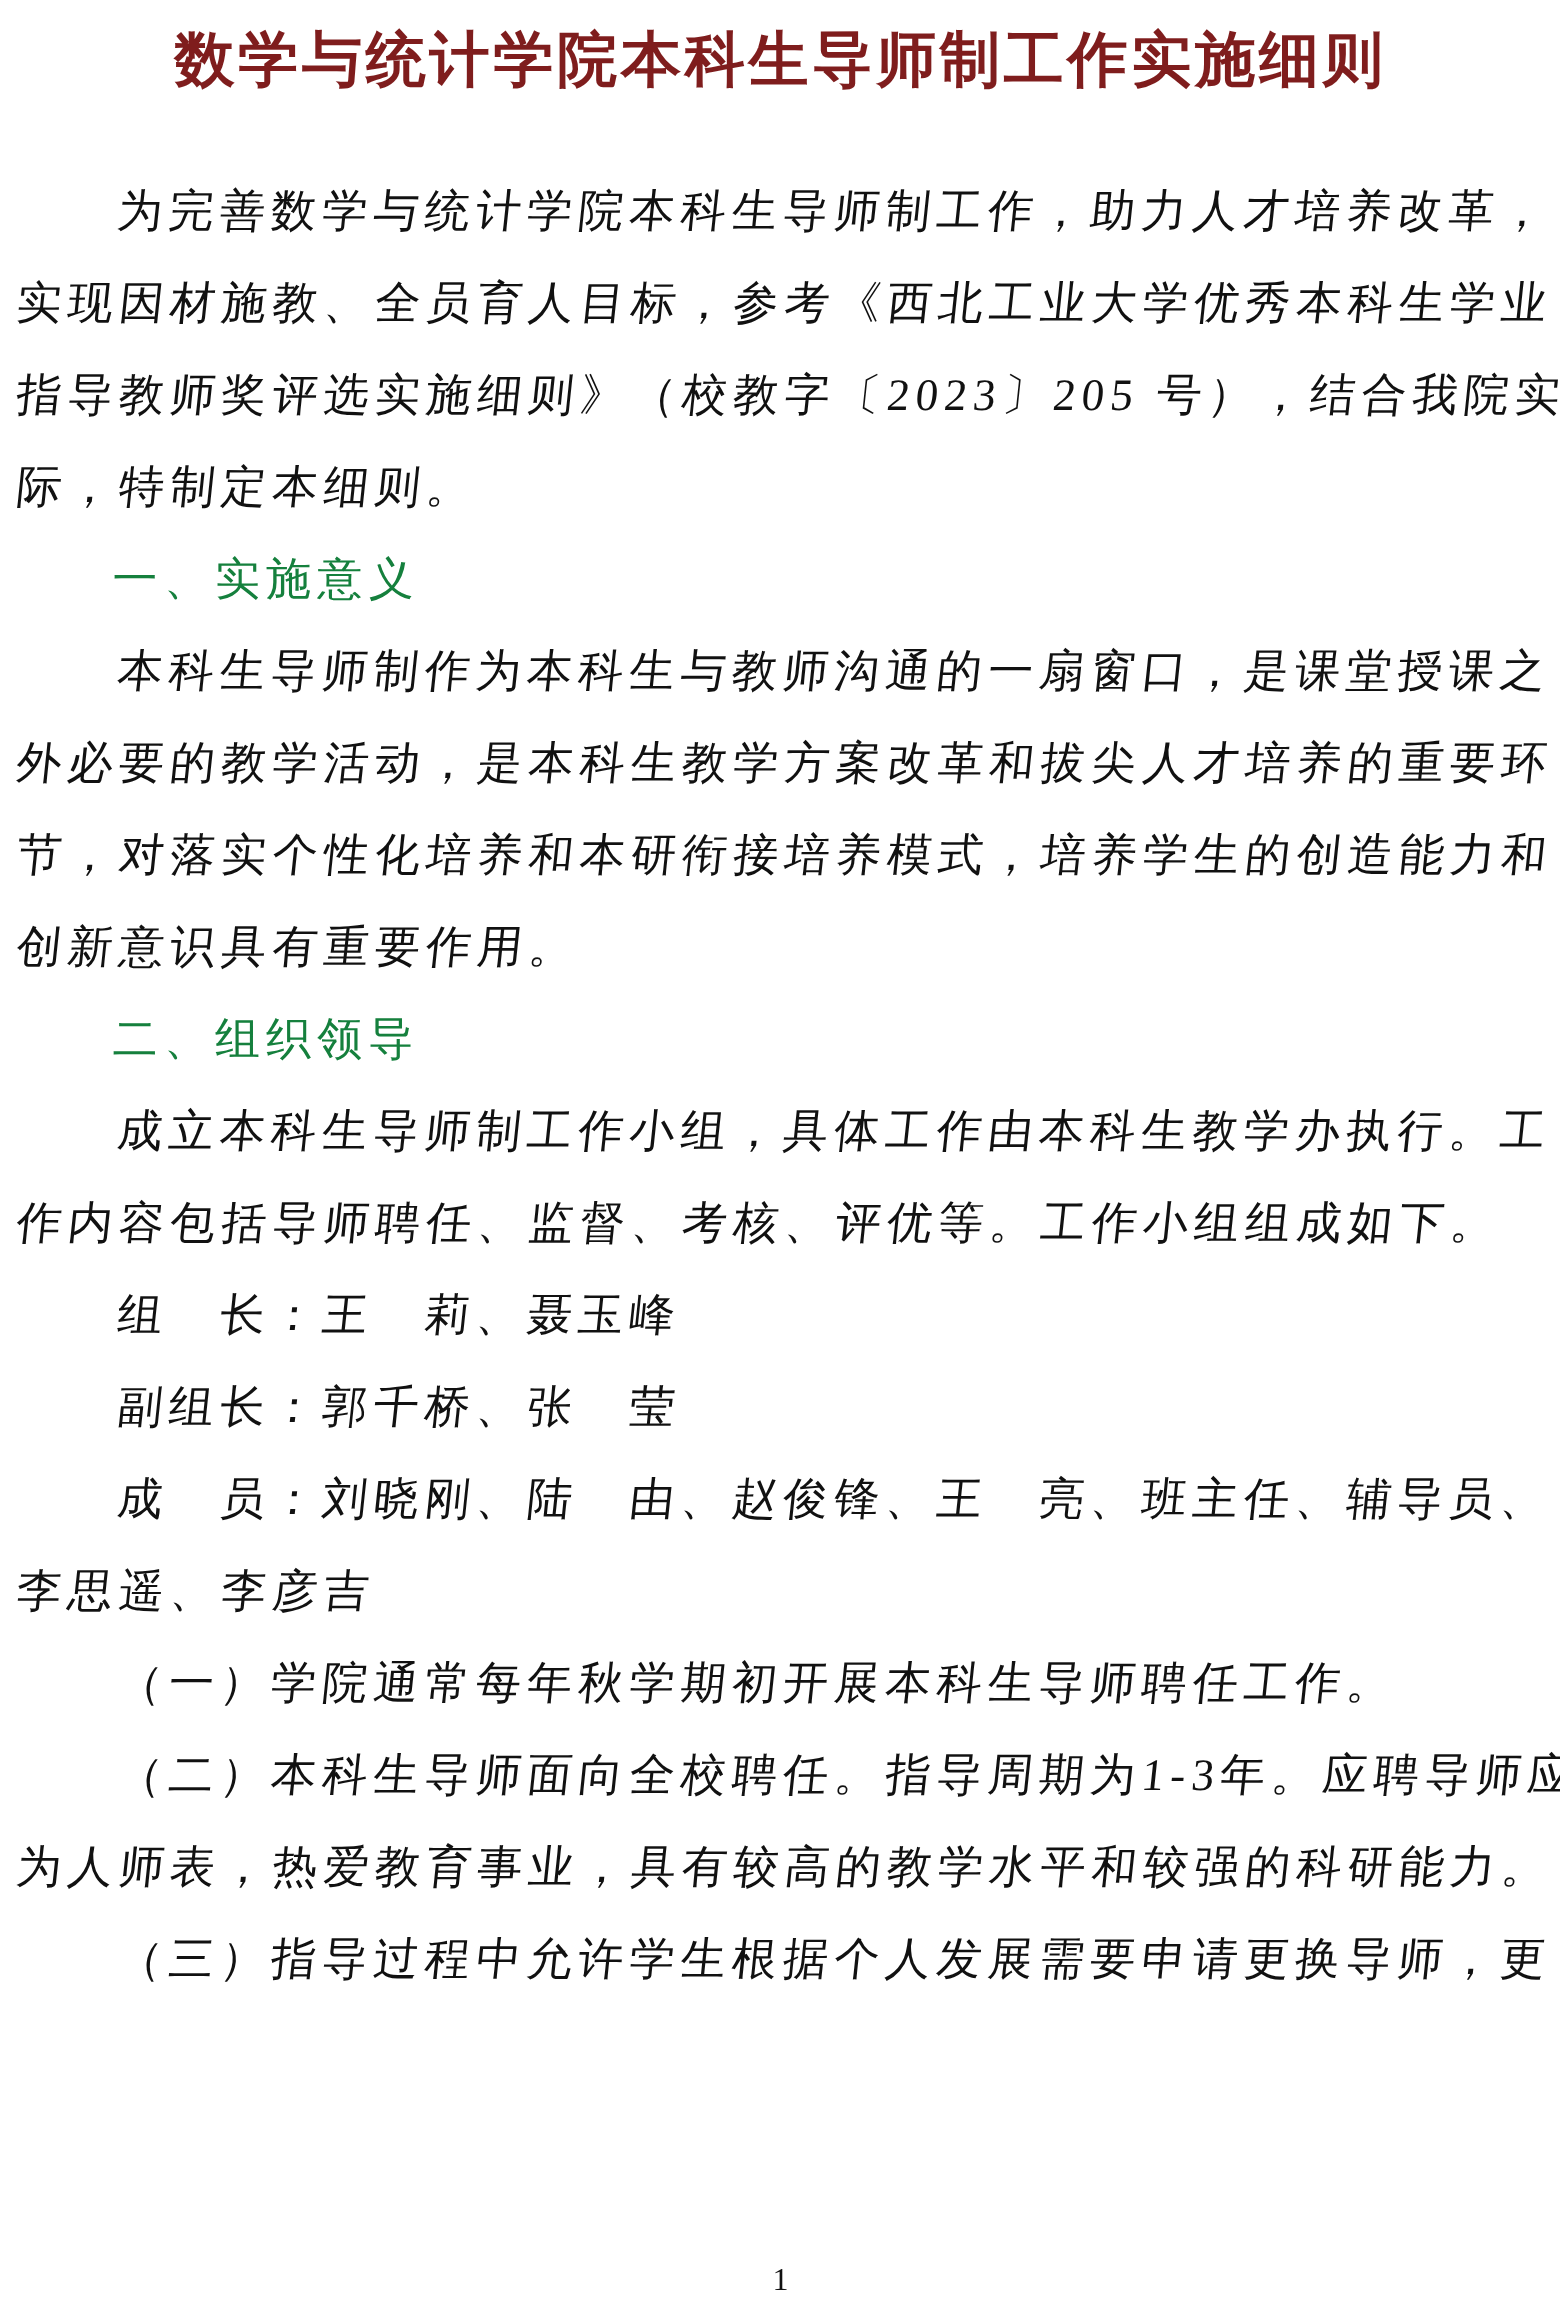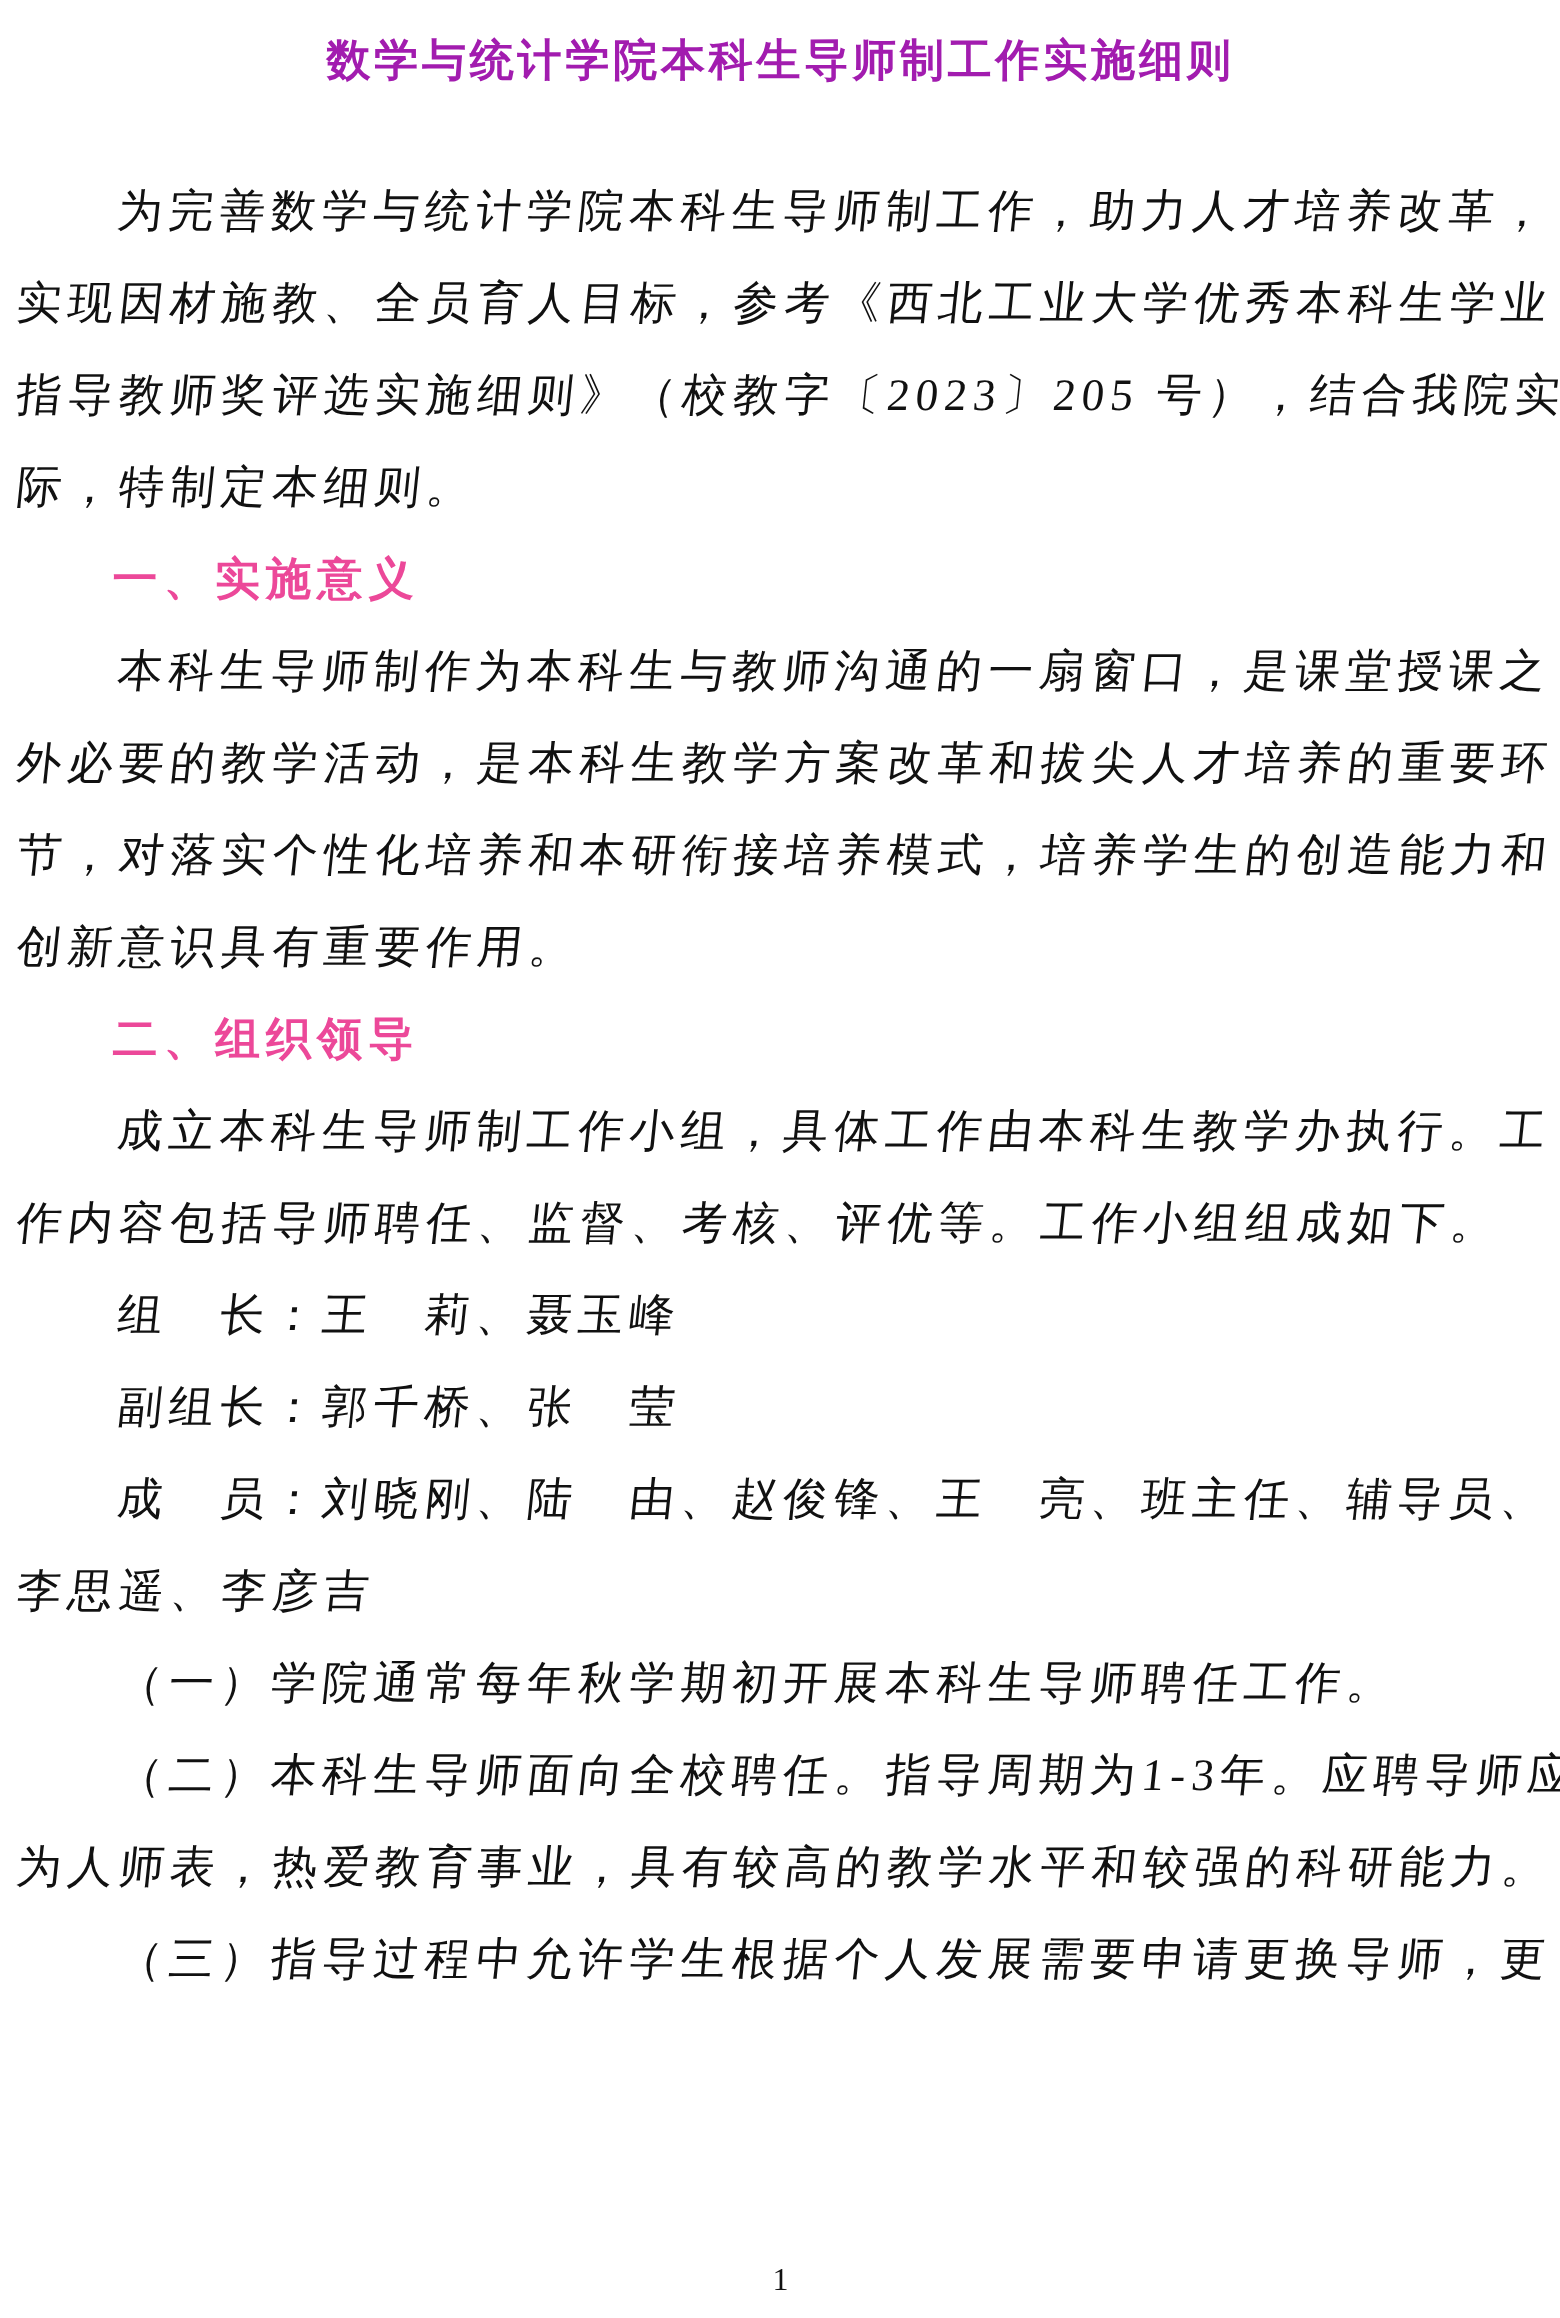--- a/index.html
+++ b/index.html
@@ -15,46 +15,46 @@
     color: #111111;
     overflow: hidden;
   }
   .title-block {
     margin: 6.2px 11.5px 0 11.5px;
     text-align: center;
   }
   .title-line {
     font-family: "Liberation Sans", sans-serif;
     font-weight: 900;
-    font-size: 44px;
+    font-size: 60px;
     line-height: 108px;
     letter-spacing: 3.8px;
     white-space: nowrap;
-    color: #a21caf;
+    color: #7f1d1d;
   }
   .content {
     margin: 51px 11.5px 0 11.5px;
   }
   .line {
     line-height: 92px;
     white-space: nowrap;
   }
   .line.body {
     font-family: "Liberation Serif", serif;
     font-size: 45px;
     letter-spacing: 6.2px;
     transform: skewX(-6deg);
     transform-origin: 50% 100%;
   }
   .line.heading {
     font-family: "Liberation Sans", sans-serif;
-    font-weight: 700;
+    font-weight: 400;
     font-size: 45px;
     letter-spacing: 6.2px;
-    color: #ec4899;
+    color: #15803d;
   }
   .line.indent {
     padding-left: 101px;
   }
   .footer {
     position: absolute;
     left: 0;
     right: 0;
     top: 2256px;
     text-align: center;

